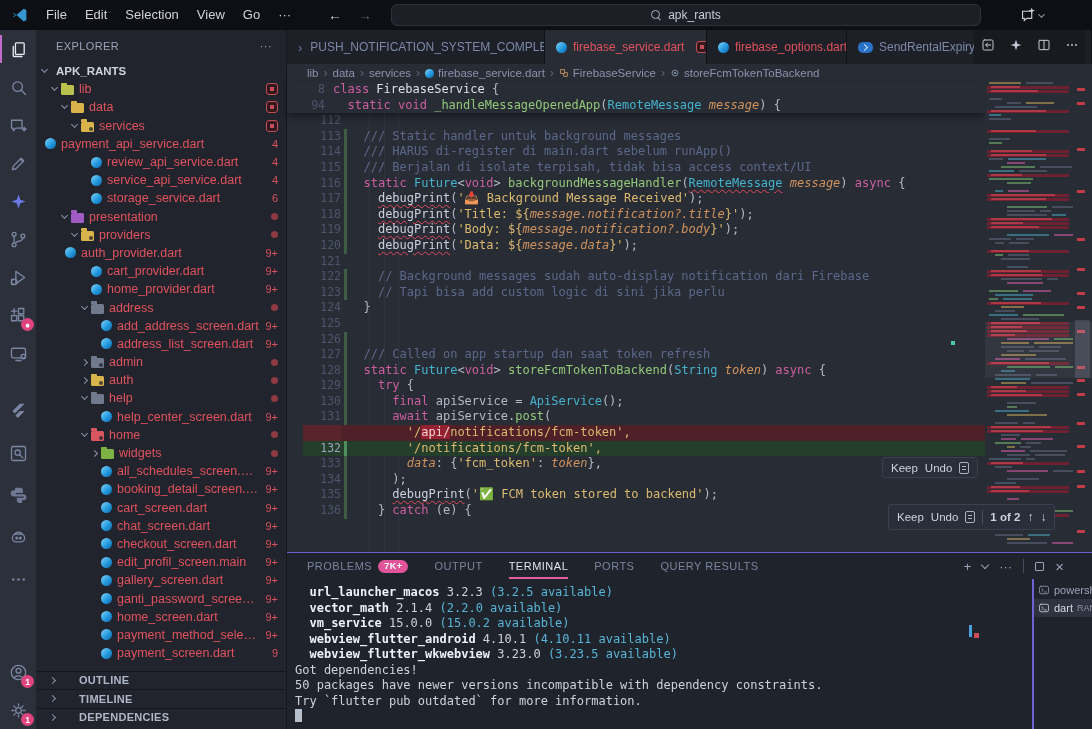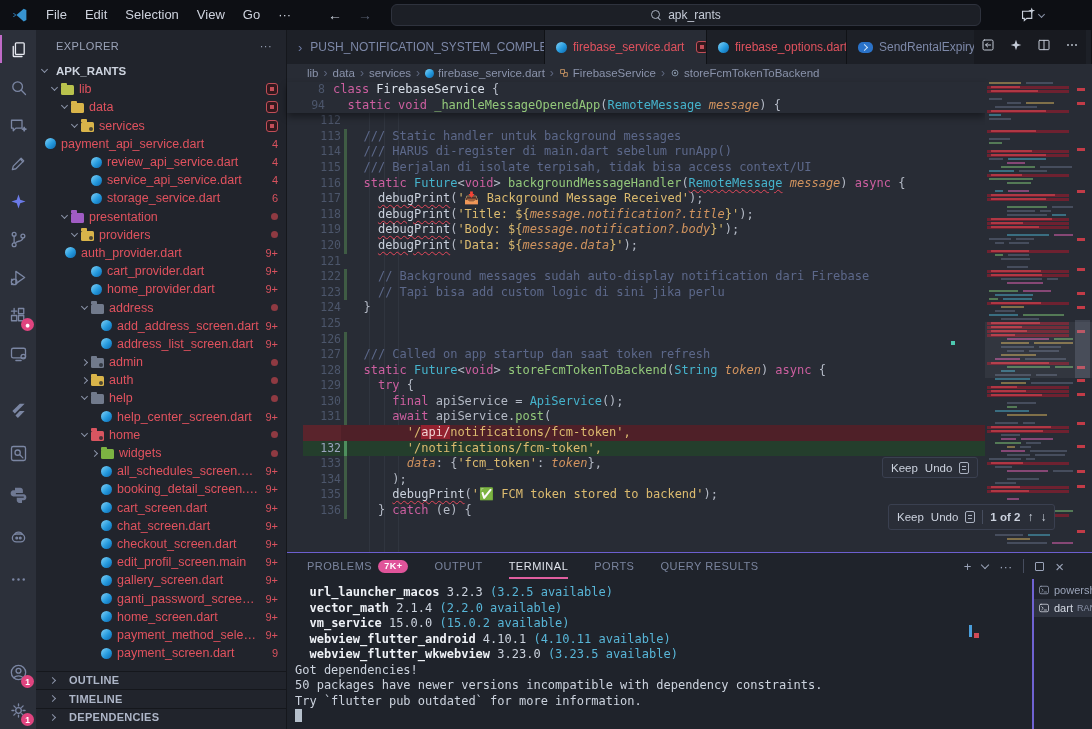--- a/index.html
+++ b/index.html
@@ -51,21 +51,21 @@
   .folder::before { content:''; position:absolute; top:-2.5px; left:0; width:6px; height:3px; border-radius:1px 1px 0 0; background:inherit; }
   .folder .deco { position:absolute; right:1px; bottom:1px; width:4px; height:4px; border-radius:50%; background:rgba(30,33,40,.75); }
   .darticon { width:11px; height:11px; border-radius:50%; flex:none;
               background:linear-gradient(135deg,#72c9f3 10%,#259ade 55%,#0d66ab); }
   .nbadge { color:#d8525e; font-size:11px; margin-left:6px; }
   .dotbadge { width:7px; height:7px; border-radius:50%; background:#8f3a42; margin-left:6px; flex:none; }
   .sqbadge { width:12px; height:12px; border-radius:3px; border:1.6px solid #c24e58; background:#33191e;
              display:flex; align-items:center; justify-content:center; margin-left:6px; flex:none; }
   .sqbadge::before { content:''; width:4px; height:4px; background:#c24e58; }
   #sidebar-sections { position:absolute; left:0; bottom:3px; width:250px; background:#21242c; }
-  .section-row { height:18.5px; display:flex; align-items:center; gap:10px; padding-left:14px; border-top:1px solid #15171c;
+  .section-row { height:18.5px; display:flex; align-items:center; gap:20px; padding-left:14px; border-top:1px solid #15171c;
                  font-size:11px; font-weight:bold; color:#aeb6c8; letter-spacing:.3px; }
 
   
   #editor { position:absolute; left:287px; top:30px; width:805px; height:522px; background:#282c35; }
   #tabbar { position:absolute; left:0; top:0; width:805px; height:34px; background:#181a20; display:flex; }
   .tab { height:34px; display:flex; align-items:center; gap:6px; padding:0 11px; font-size:12px;
          border-right:1px solid #101216; background:#1d2027; color:#6d7aa4; overflow:hidden; white-space:nowrap; }
   .tab.active { background:#282c35; }
   .tab .red { color:#e0525e; }
   .tab .dim { color:#7d88a8; }

